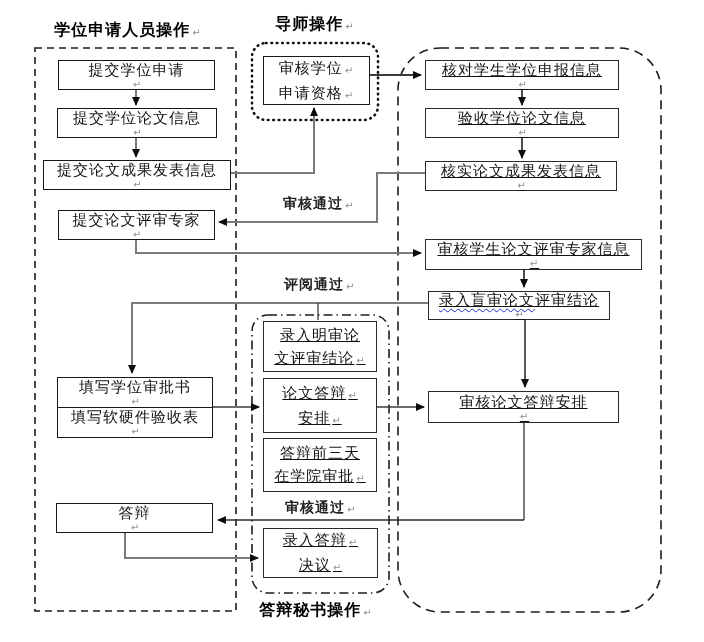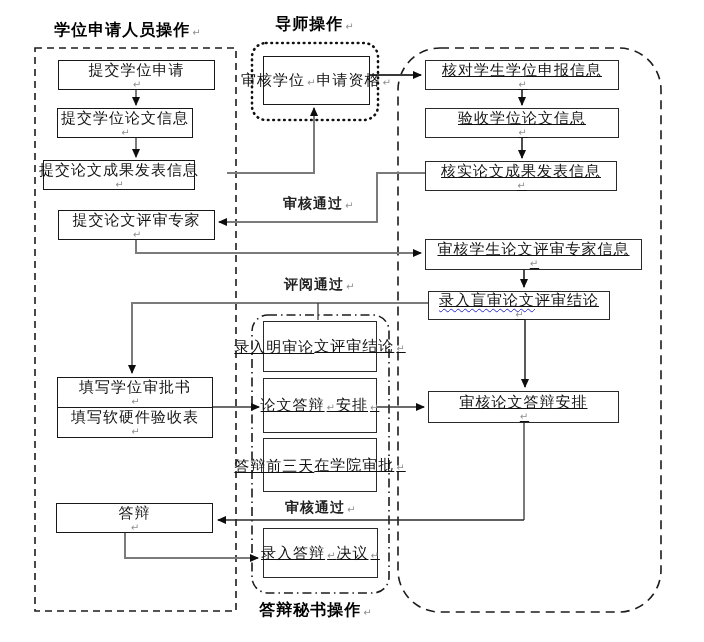--- a/index.html
+++ b/index.html
@@ -19,21 +19,21 @@
   }
   .box{
     position:absolute;box-sizing:border-box;background:#fff;
     border:1.5px solid #181818;
     display:flex;align-items:center;justify-content:center;
     font-size:15px;letter-spacing:1px;text-align:center;line-height:1.15;
     white-space:nowrap;
     flex-direction:column;
   }
   .round{border-radius:0;border-width:1.4px;border-color:#2a2a2a;text-decoration:underline;}
-  .col{flex-direction:row;}
+  .col{flex-direction:column;}
   .ln{display:block;line-height:23px;}
   .crlf{color:#8f8f8f;font-size:10px;margin-left:2px;font-weight:normal;position:relative;top:1px;}
   .wavy{
     text-decoration-line:underline;text-decoration-style:wavy;
     text-decoration-color:#2b2bd0;text-decoration-thickness:1px;
     text-underline-offset:3px;
   }
 </style>
 </head>
 <body>
@@ -88,25 +88,25 @@
     <span>评阅通过</span><span class="crlf">↵</span>
   </div>
   <div class="lbl" style="left:285px;top:499px;">
     <span>审核通过</span><span class="crlf">↵</span>
   </div>
 
   <div class="box" style="left:58px;top:60px;width:157px;height:30px;">
     <span>提交学位申请</span>
       <span class="crlf">↵</span>
   </div>
-  <div class="box" style="left:57px;top:108px;width:136px;height:30px;">
+  <div class="box" style="left:57px;top:108px;width:160px;height:30px;">
     <span>提交学位论文信息</span>
       <span class="crlf">↵</span>
   </div>
-  <div class="box" style="left:43px;top:160px;width:152px;height:30px;">
+  <div class="box" style="left:43px;top:160px;width:188px;height:30px;">
     <span>提交论文成果发表信息</span>
       <span class="crlf">↵</span>
   </div>
   <div class="box" style="left:58px;top:210px;width:157px;height:30px;">
     <span>提交论文评审专家</span>
       <span class="crlf">↵</span>
   </div>
   <div class="box" style="left:57px;top:377px;width:156px;height:31px;">
     <span>填写学位审批书</span>
       <span class="crlf">↵</span>

